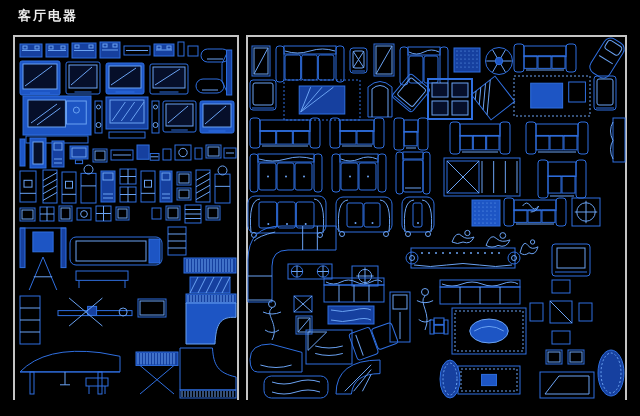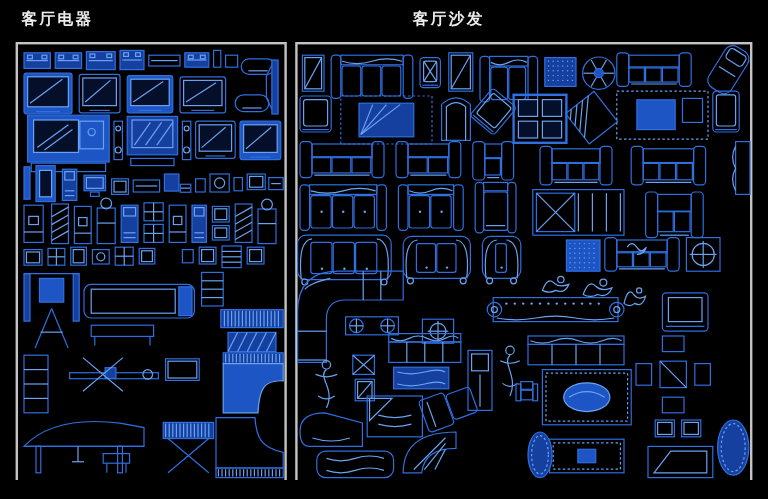--- a/index.html
+++ b/index.html
@@ -7,21 +7,20 @@
          font-family:"DejaVu Sans",sans-serif;}
   .panel-title{position:absolute;color:#ececec;font-size:13px;font-weight:bold;
                letter-spacing:2px;white-space:nowrap;}
   svg{position:absolute;left:0;top:0;}
 </style>
 </head>
 <body>
 
 <div class="stage">
   <div class="panel-title" id="t0" style="left: 18px; top: 7px;">客厅电器</div>
-  <div class="panel-title" id="t1" style="left: 344px; top: 7px;">客厅沙发</div>
   <svg id="cad" width="640" height="416" viewBox="0 0 640 416">
       <rect x="14" y="36" width="224" height="366" fill="none" stroke="#c4c4c4" stroke-width="2"></rect>
       <g>
         <rect x="20" y="44" width="22" height="13" rx="0" fill="#16409f" stroke="#2f6fe0" stroke-width="1"></rect>
         <line x1="22" y1="50.5" x2="40" y2="50.5" stroke="#6aa2f2" stroke-width="1"></line>
         <rect x="23" y="46" width="4" height="3" rx="0" fill="none" stroke="#6aa2f2" stroke-width="1"></rect>
         <rect x="35" y="46" width="4" height="3" rx="0" fill="none" stroke="#6aa2f2" stroke-width="1"></rect>
       </g>
       <g>
         <rect x="46" y="44" width="22" height="13" rx="0" fill="#16409f" stroke="#2f6fe0" stroke-width="1"></rect>

